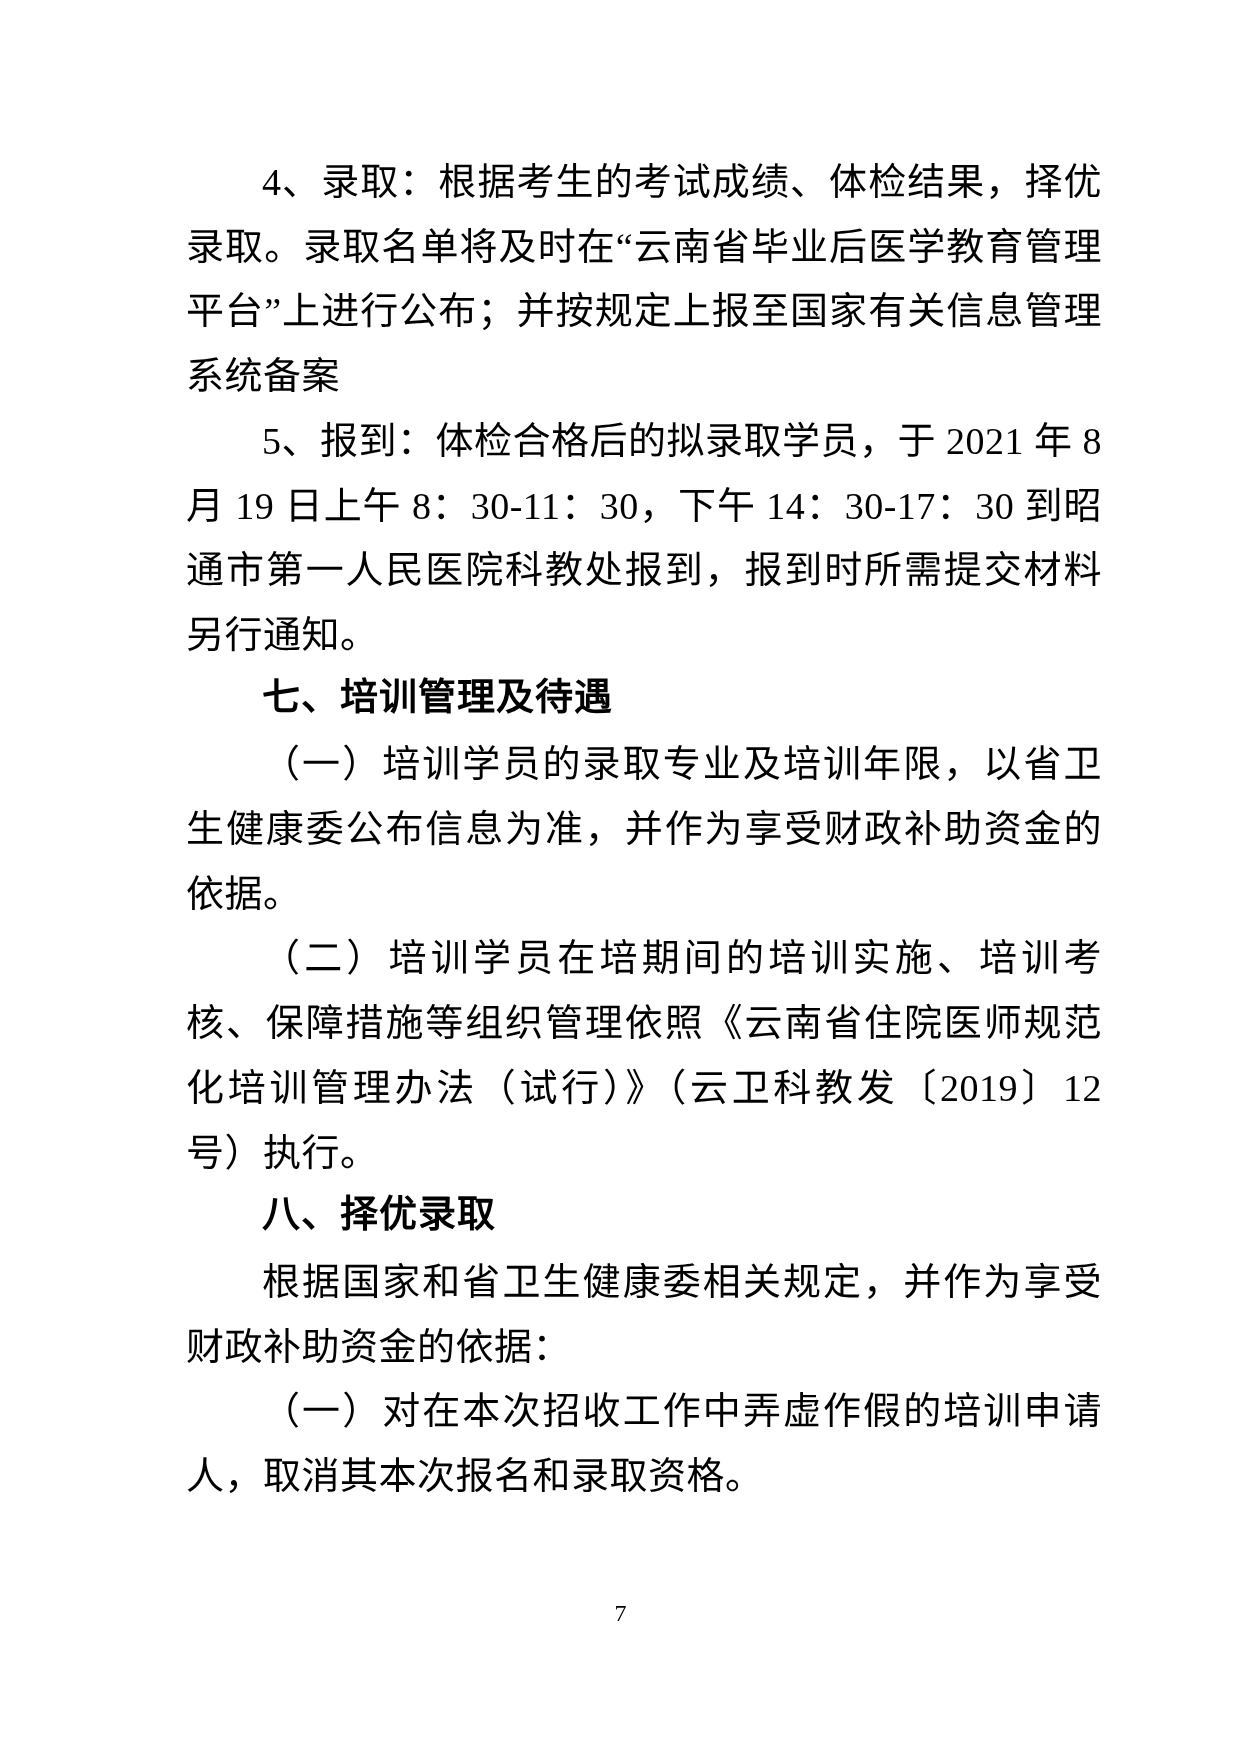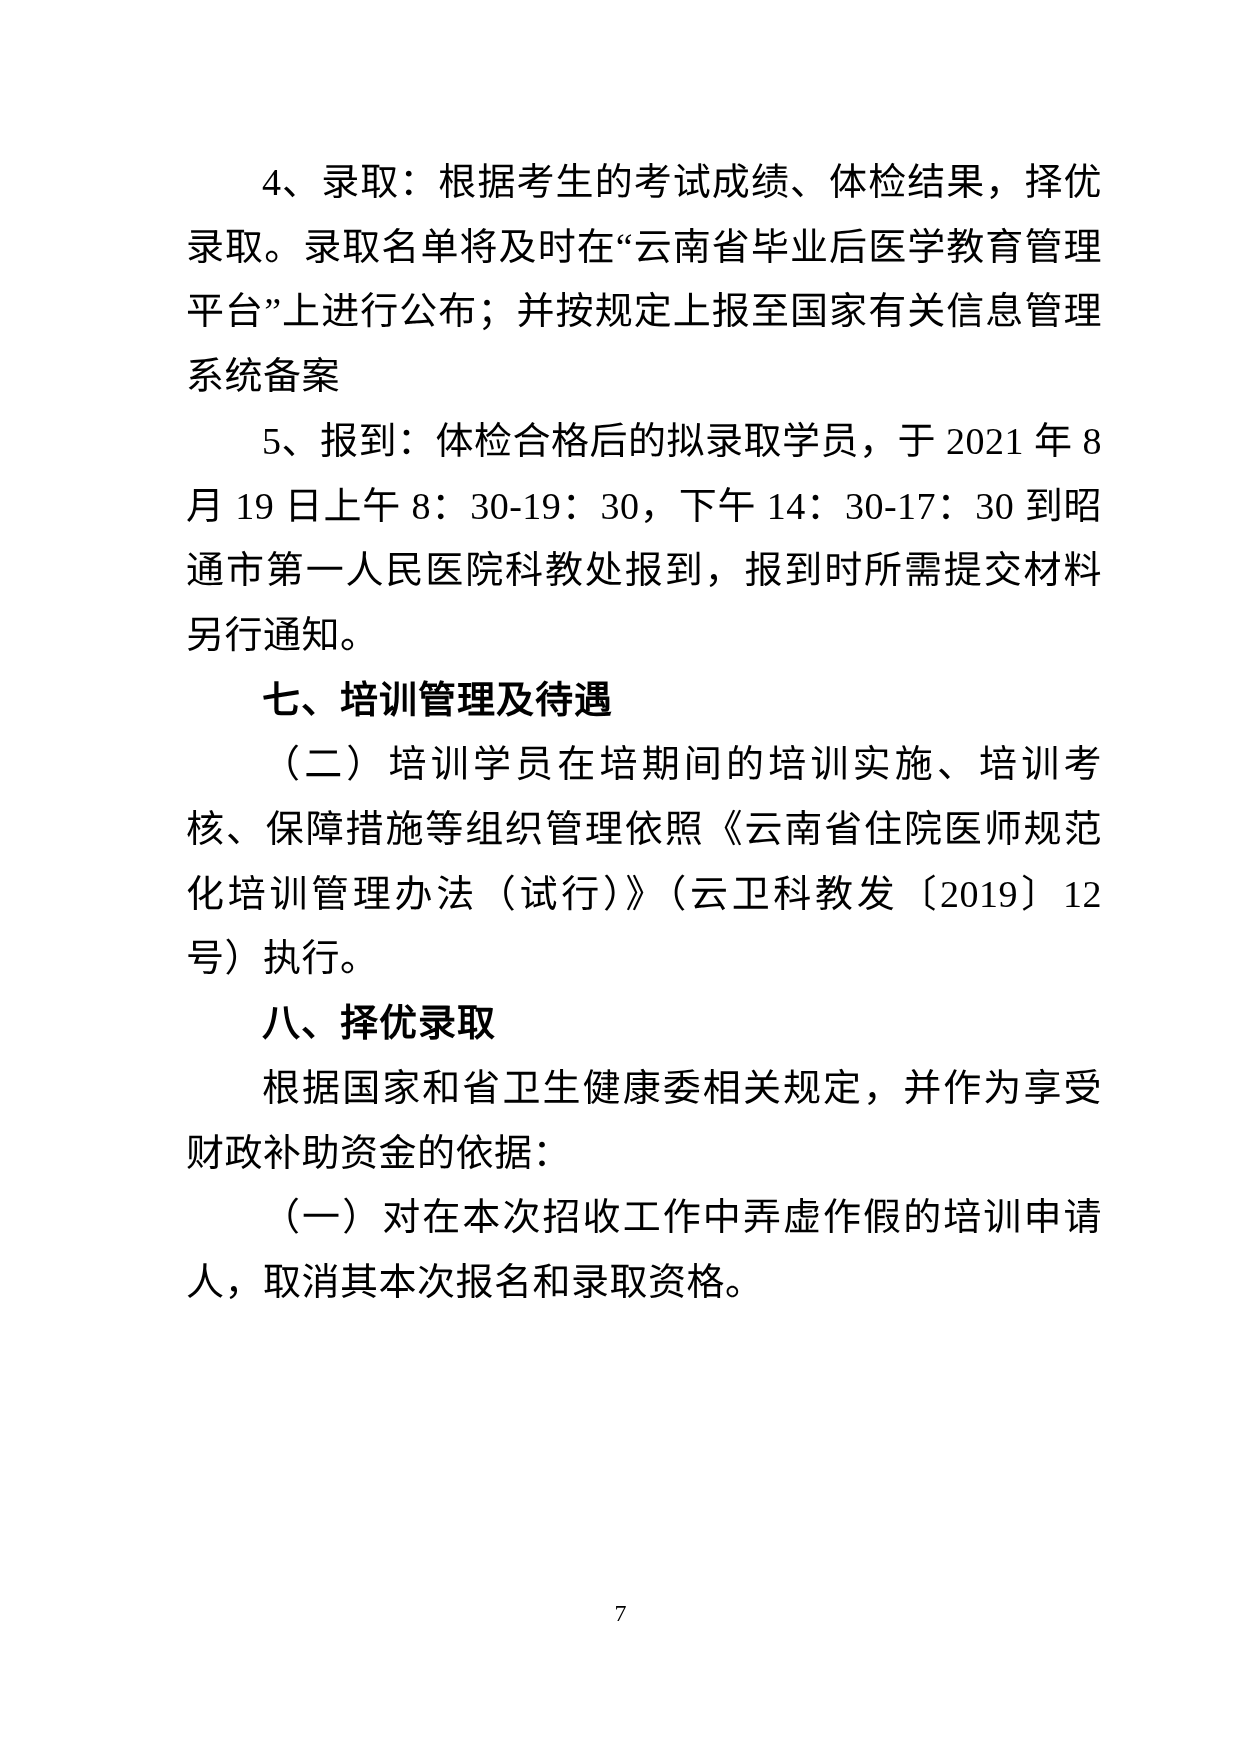--- a/index.html
+++ b/index.html
@@ -28,42 +28,43 @@
     letter-spacing: 0.5px;
   }
   .para {
     margin: 0;
     text-indent: 76px;
   }
   .heading {
     margin: 0;
     text-indent: 76px;
     font-weight: bold;
-    font-family: Liberation Sans, sans-serif;
+    font-family: Liberation Mono, monospace;
     letter-spacing: 1px;
   }
   .page-number {
     position: absolute;
     left: 0;
     top: 1598px;
     width: 100%;
     text-align: center;
     font-size: 24px;
     line-height: 30px;
     font-family: "Liberation Serif", "DejaVu Serif", serif;
     color: #000000;
   }
 </style>
 </head>
 <body>
 
 <div class="page">
   <div class="content">
     <p class="para">4、录取：根据考生的考试成绩、体检结果，择优录取。录取名单将及时在“云南省毕业后医学教育管理平台”上进行公布；并按规定上报至国家有关信息管理系统备案</p>
-    <p class="para">5、报到：体检合格后的拟录取学员，于 2021 年 8 月 19 日上午 8：30-19：30，下午 14：30-17：30 到昭通市第一人民医院科教处报到，报到时所需提交材料另行通知。</p>
+    <p class="para">5、报到：体检合格后的拟录取学员，于 2021 年 8 月 19 日上午 8：30-11：30，下午 14：30-17：30 到昭通市第一人民医院科教处报到，报到时所需提交材料另行通知。</p>
     <p class="heading">七、培训管理及待遇</p>
+    <p class="para">（一）培训学员的录取专业及培训年限，以省卫生健康委公布信息为准，并作为享受财政补助资金的依据。</p>
     <p class="para">（二）培训学员在培期间的培训实施、培训考核、保障措施等组织管理依照《云南省住院医师规范化培训管理办法（试行）》（云卫科教发〔2019〕12 号）执行。</p>
     <p class="heading">八、择优录取</p>
     <p class="para">根据国家和省卫生健康委相关规定，并作为享受财政补助资金的依据：</p>
     <p class="para">（一）对在本次招收工作中弄虚作假的培训申请人，取消其本次报名和录取资格。</p>
   </div>
   <div class="page-number">7</div>
 </div>
 
 </body></html>

